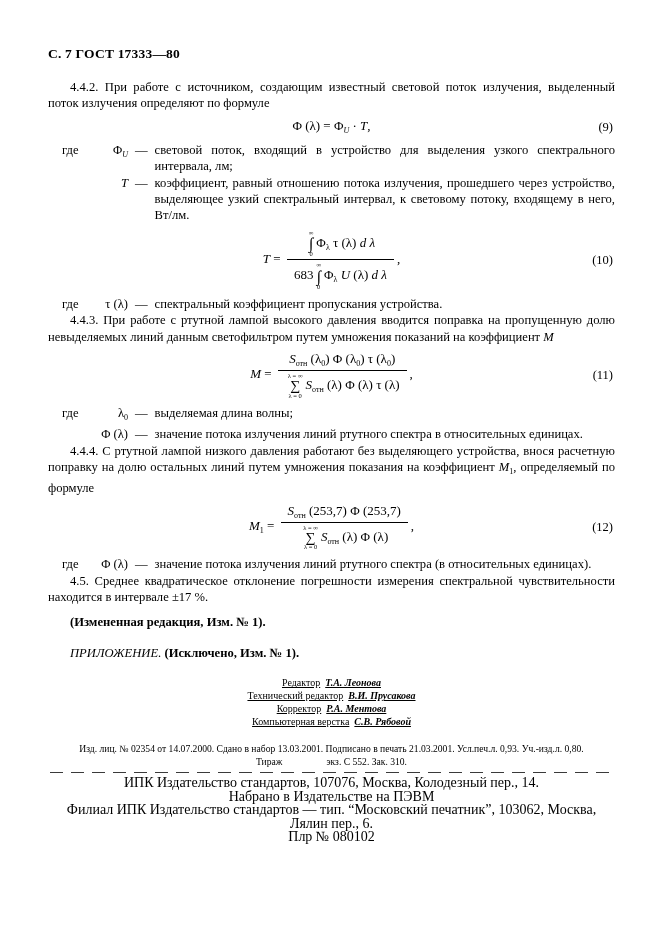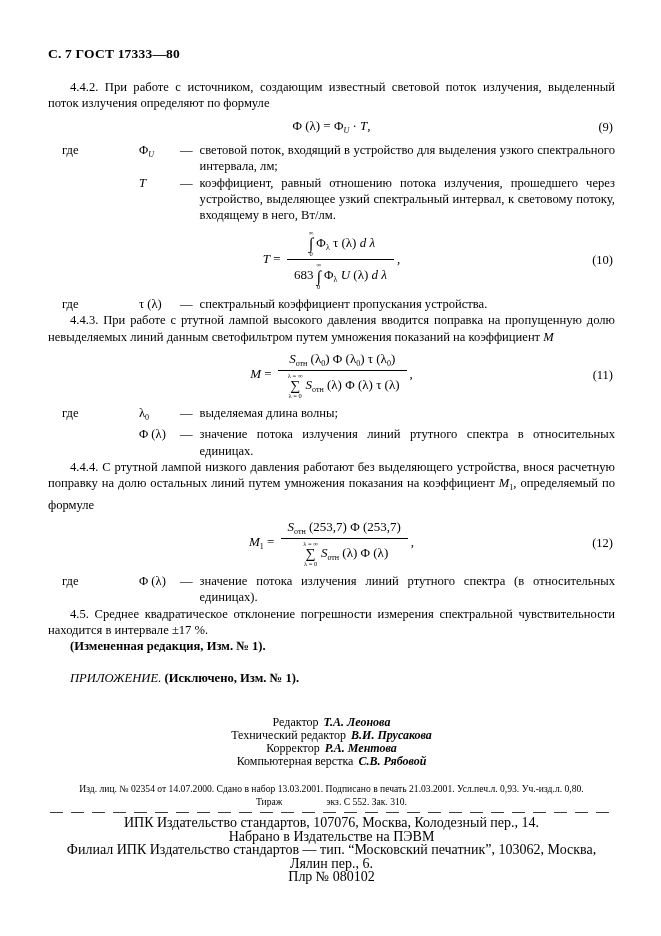--- a/index.html
+++ b/index.html
@@ -40,29 +40,29 @@
   .fden { padding: 2px 7px 1px; white-space: nowrap; }
   .bigop { display: inline-flex; flex-direction: column; align-items: center; line-height: .95; vertical-align: middle; margin: 0 3px; }
   .blim { font-size: 6.5px; }
   .intop { font-size: 16px; }
   .sumop { font-size: 14px; }
 
   
   .where { font-size: 12.6px; line-height: 16.4px; }
   .where-row { display: flex; align-items: flex-start; }
   .w-gde  { flex: none; width: 46px; padding-left: 14px; box-sizing: border-box; }
-  .w-term { flex: none; min-width: 34px; white-space: nowrap; margin-left: 45px; }
+  .w-term { flex: none; min-width: 34px; text-align: right; white-space: nowrap; }
   .w-dash { flex: none; padding: 0 7px; }
   .w-desc { flex: 1; text-align: justify; }
 
-  .amendment { margin-top: 0; }
+  .amendment { margin-top: 8px; }
   .appendix { margin-top: 15px; }
 
   
-  .credits { margin-top: 30px; font-size: 12px; line-height: 13px; }
+  .credits { margin-top: 15px; font-size: 10px; line-height: 13px; text-decoration: underline; }
   .credit-line { display: flex; justify-content: center; gap: 5px; }
   .credit-name { font-style: italic; font-weight: bold; }
   .imprint { margin-top: 14px; font-size: 9.6px; line-height: 13px; text-align: center; }
   .imprint-line2 { display: flex; justify-content: center; }
   .tirazh-gap { display: inline-block; width: 44px; }
   .dash-rule {
     height: 1px; margin: 4px 2px 3px;
     background: repeating-linear-gradient(90deg, #3a3a3a 0 13px, transparent 13px 21px);
   }
   .pub-footer { font-size: 14px; line-height: 13.5px; text-align: center; }

